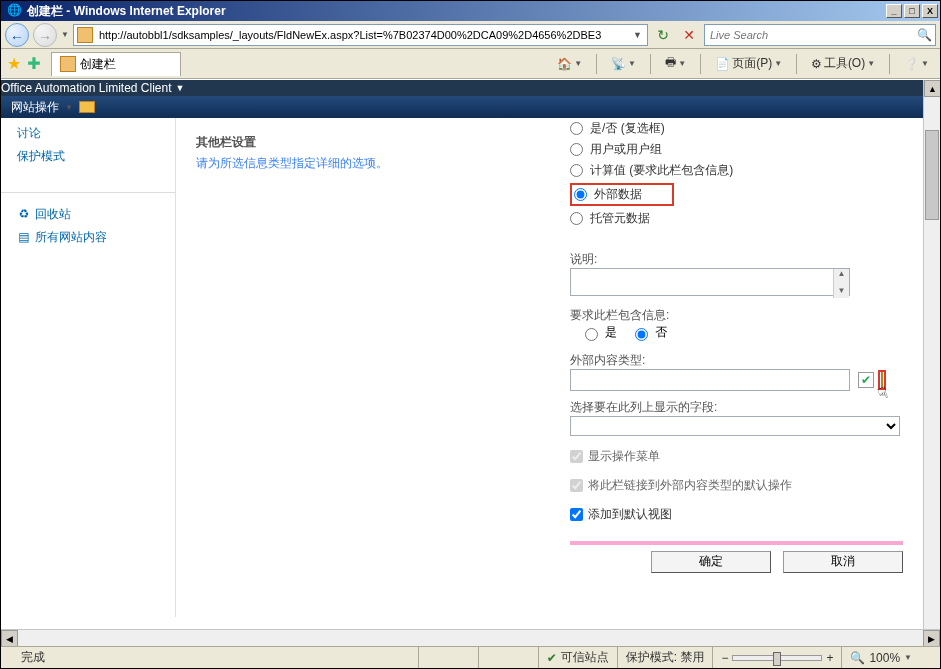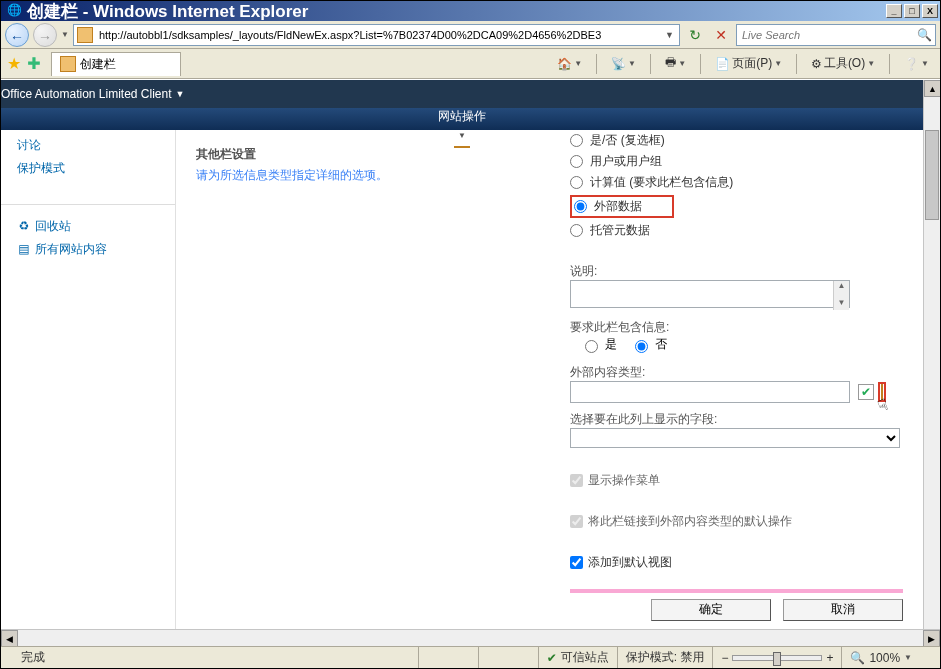--- a/index.html
+++ b/index.html
@@ -22,21 +22,21 @@
   .titlebar {
     background: linear-gradient(to right, #0a246a, #a6caf0);
     color: #fff;
     display: flex;
     align-items: center;
     height: 20px;
     padding: 0 2px;
     font-weight: bold;
   }
   .titlebar .app-icon { width: 16px; height: 16px; margin: 0 4px; font-size: 12px; }
-  .titlebar .title { flex: 1; font-size: 17px; }
+  .titlebar .title { flex: 1; font-size: 12px; }
   .winbtns { display: flex; gap: 2px; }
   .winbtn {
     width: 16px; height: 14px;
     background: #d4d0c8;
     border: 1px solid #fff;
     border-right-color: #555; border-bottom-color: #555;
     font-size: 9px; line-height: 12px; text-align: center; color:#000;
   }
   
   .navbar, .tabbar {
@@ -67,21 +67,21 @@
   .urlbar .favicon { width:16px; height:16px; background:#f0c070; border:1px solid #c08020; margin-right:4px;}
   .urlbar input {
     border:none; outline:none; flex:1; font-size:11px; font-family:Arial;
   }
   .urlbar .dd { font-size:9px; color:#555; padding:0 2px;}
   .iconbtn {
     width:22px; height:22px; display:inline-flex; align-items:center; justify-content:center;
     font-size:14px;
   }
   .searchbar {
-    width: 200px;
+    width: 232px;
     background:#fff; border:1px solid #7f9db9;
     height:22px; display:flex; align-items:center; padding:0 3px;
   }
   .searchbar input {
     border:none; outline:none; flex:1; font-size:11px; color:#888; font-style:italic;
   }
   
   .tabbar { height: 30px; }
   .star { color:#f5b400; font-size:16px; margin:0 2px;}
   .addfav { color:#3b7; font-size:16px; margin-right:6px;}
@@ -115,28 +115,28 @@
     background:#c8c8c8; border:1px solid #999;
   }
   .hscroll {
     position:absolute; left:0; right:0; bottom:0; height:17px;
     background:#efefef; border-top:1px solid #c5c5c5; display:flex;
   }
   .hscroll .trk { flex:1; position:relative;}
   .content { position:absolute; left:0; top:0; right:17px; bottom:17px; overflow:hidden; }
   
   .sp-top {
-    height:28px; background: linear-gradient(#21374f,#21374f);
+    height:16px; background: linear-gradient(#21374f,#21374f);
     display:flex; align-items:center; justify-content:flex-start;
     color:#fff; padding-right:20px; font-size:12px;
   }
   .sp-top .ddic { font-size:9px; margin-left:4px; }
   .sp-band {
     height:22px; background: linear-gradient(#244a7a,#0f2d55);
-    display:flex; align-items:center; color:#fff; padding:0 10px; gap:6px;flex-direction:column;
+    display:flex; align-items:center; color:#fff; padding:0 10px; gap:6px;
   }
   .sp-band .fld { width:16px; height:12px; background:#f5c04a; border:1px solid #c08020;}
   .main {
     display:flex; height: calc(100% - 50px);
     background:#fff;
   }
   .leftnav {
     width: 175px; border-right: 1px solid #e0e0e0; padding:4px 0;
     background:#fff;
     font-family:Liberation Serif, serif;
@@ -181,21 +181,21 @@
   .pick-lookup { background:#fff; border:1px solid #999; color:#2a5; }
   .pick-box { border:2px solid #d83b2a; padding:1px;}
   .pick-browse { width:16px; height:16px; background:#f5c04a; border:1px solid #c08020;}
   .cursor-hand {
     position:absolute; top:14px; left:20px; font-size:16px;
     transform: rotate(-20deg);
   }
   select.field-select {
     width: 330px; height:20px; border:1px solid #a5acb2; background:#fff;
   }
-  .chk-row { margin-top:24px; color:#666; display:flex; align-items:center; gap:5px;}
+  .chk-row { margin-top:12px; color:#666; display:flex; align-items:center; gap:5px;}
   .chk-row.enabled { color:#333;}
   .chk-row input[type=checkbox]{ margin:0;}
   .buttons {
     border-top:4px solid #f9a8d4; margin-top:18px; padding-top:6px;
     display:flex; justify-content:flex-end; gap:12px;
   }
   button.ms {
     min-width:120px; height:22px;
     background:#f4f4f4; border:1px solid #999; border-right-color:#555; border-bottom-color:#555;
     font-size:12px; font-family:inherit;

